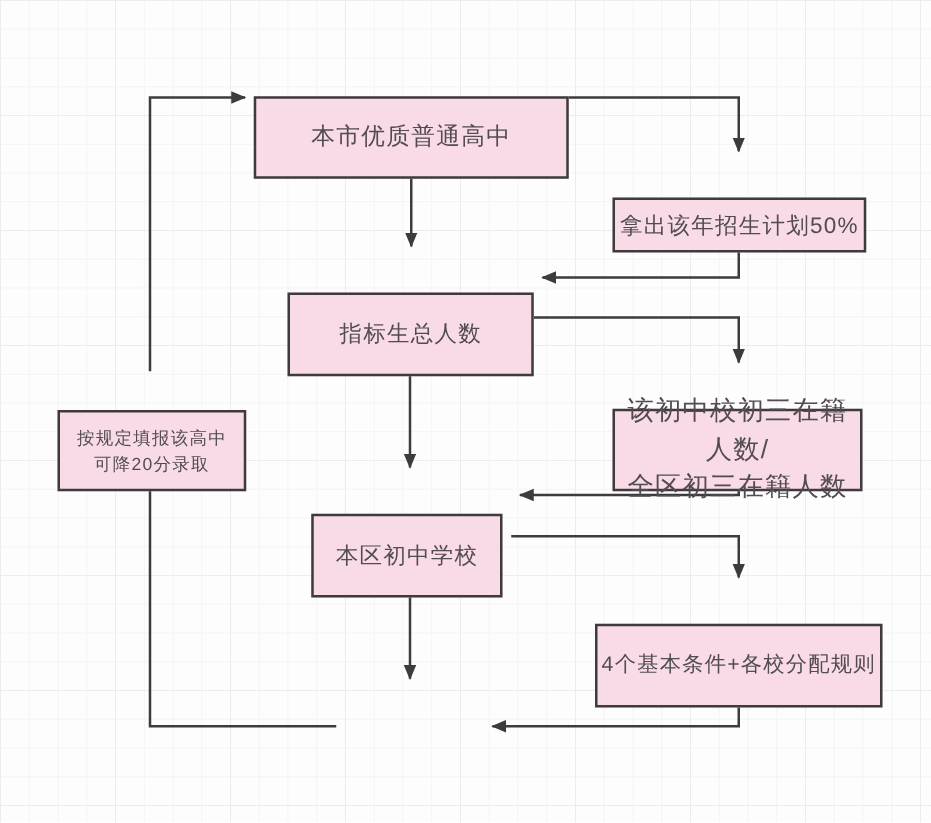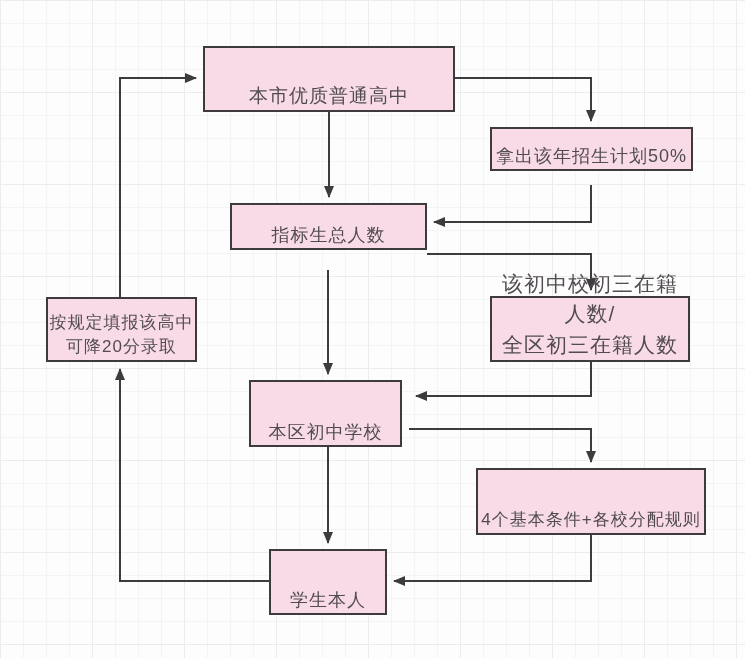--- a/index.html
+++ b/index.html
@@ -26,35 +26,36 @@
     left: 0; top: 0;
     width: 745px; height: 658px;
     pointer-events: none;
   }
   .node {
     position: absolute;
     box-sizing: border-box;
     background: #f9dbe8;
     border: 2px solid #3d3b3d;
     display: flex;
-    align-items: flex-end;
+    align-items: center;
     justify-content: center;
     text-align: center;
     color: #524c52;
     font-size: 18px;
     line-height: 1.45;
     white-space: pre-line;
     letter-spacing: 1px;
+    margin-top: 31px;
   }
   
   #node-city-high-school   { left: 203px; top: 46px;  width: 252px; height: 66px; font-size: 19px; }
   #node-enrollment-plan    { left: 490px; top: 127px; width: 203px; height: 44px; }
-  #node-quota-total        { left: 230px; top: 203px; width: 197px; height: 47px; }
+  #node-quota-total        { left: 230px; top: 203px; width: 197px; height: 67px; }
   #node-enrollment-ratio   { left: 490px; top: 296px; width: 200px; height: 66px; font-size: 21px; }
-  #node-preference-bonus   { left: 46px;  top: 297px; width: 151px; height: 65px; font-size: 17px; }
+  #node-preference-bonus   { left: 46px;  top: 297px; width: 151px; height: 65px; font-size: 14px; }
   #node-district-school    { left: 249px; top: 380px; width: 153px; height: 67px; }
   #node-allocation-rules   { left: 476px; top: 468px; width: 230px; height: 67px; font-size: 17px; }
   #node-student            { left: 269px; top: 549px; width: 118px; height: 66px; }
 </style>
 </head>
 <body>
 
 <div class="canvas">
 
   <svg class="edges-layer" width="745" height="658" viewBox="0 0 745 658" fill="none">
@@ -110,17 +111,14 @@
   </div>
 
   <div class="node" id="node-district-school">
     <span class="node-label">本区初中学校</span>
   </div>
 
   <div class="node" id="node-allocation-rules">
     <span class="node-label">4个基本条件+各校分配规则</span>
   </div>
 
-  <div class="node" id="node-student">
-    <span class="node-label">学生本人</span>
-  </div>
 
 </div>
 
 </body></html>

